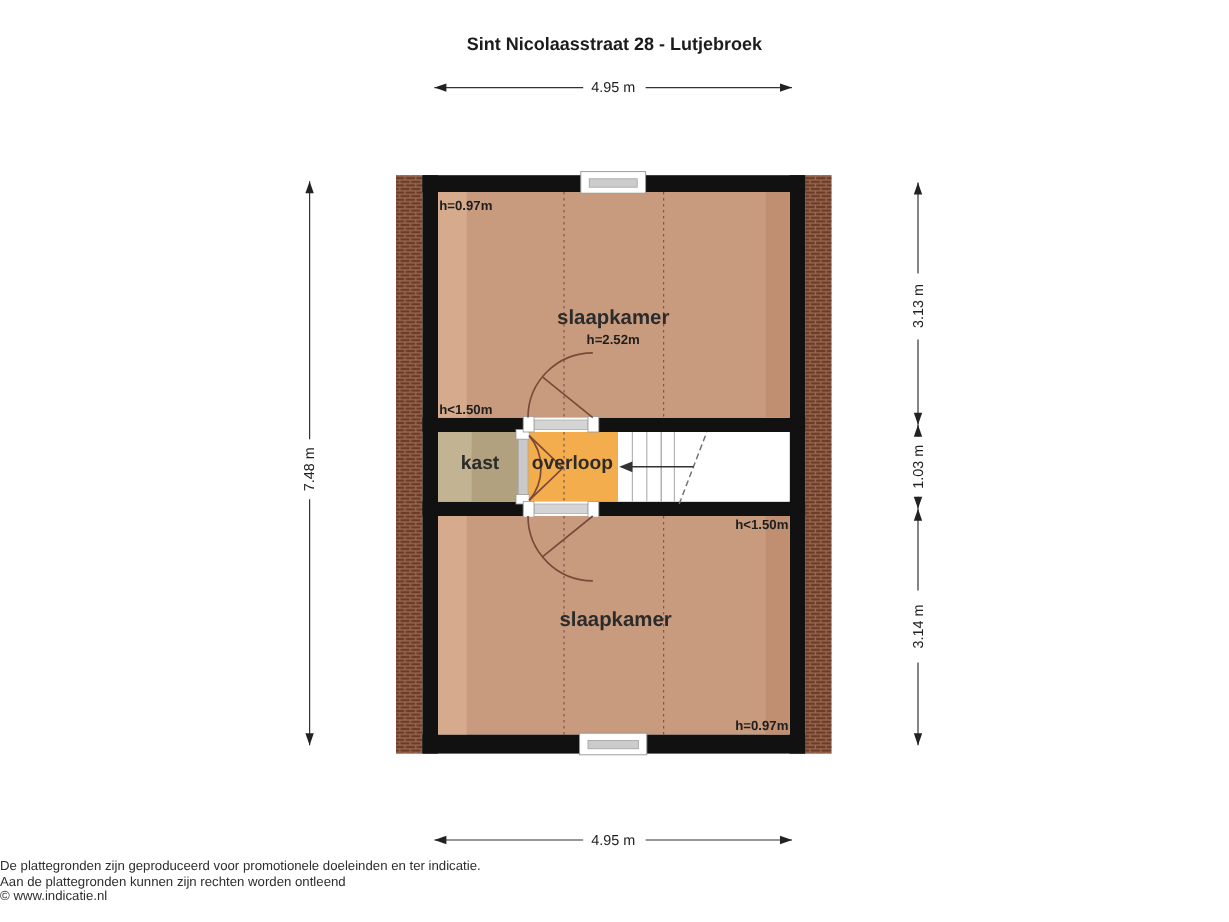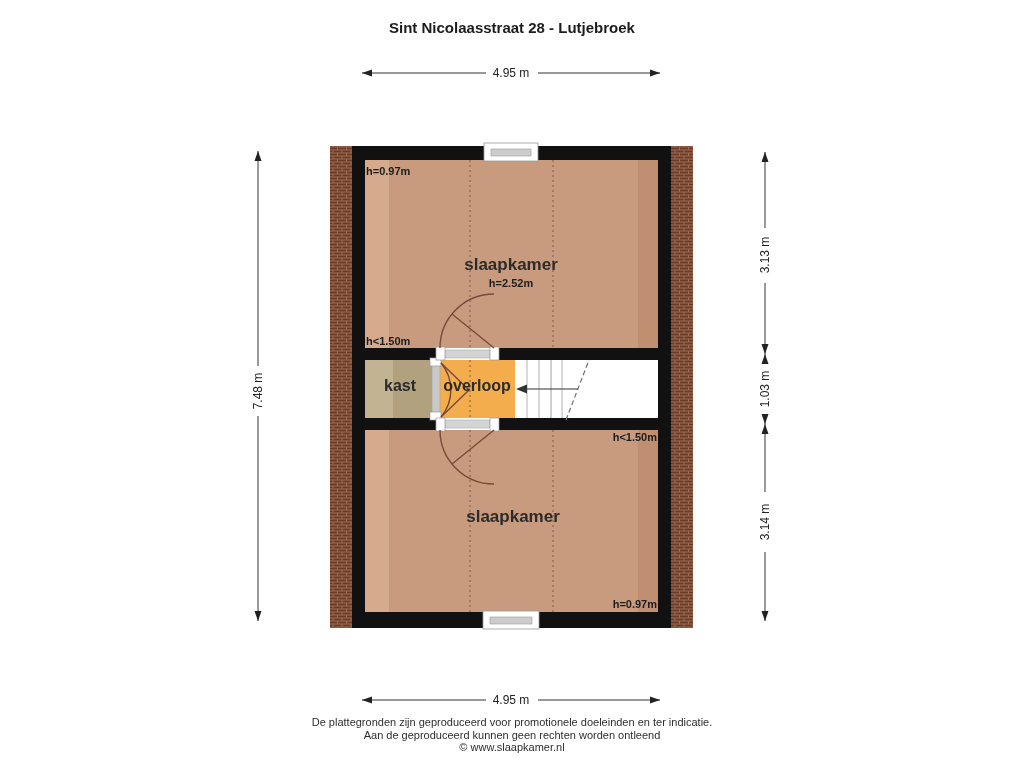--- a/index.html
+++ b/index.html
@@ -1,25 +1,25 @@
 <!DOCTYPE html>
 <html><head>
 <meta charset="utf-8">
 <style>
   html,body{margin:0;padding:0;}
   body{
     width:1024px;height:768px;background:#ffffff;position:relative;
     font-family:"Liberation Sans",sans-serif;overflow:hidden;
   }
   .title-block{
-    position:absolute;top:18px;left:0;width:1024px;text-align:center;
+    position:absolute;top:28px;left:0;width:1024px;text-align:center;
     color:#1c1c1c;font-weight:bold;font-size:15px;line-height:19px;
   }
   .footer-block{
-    position:absolute;top:716px;left:0;width:1024px;text-align:center;
+    position:absolute;top:716px;left:0;width:1024px;
     color:#2e2e2e;font-size:11px;line-height:12.5px;
   }
   svg{position:absolute;left:0;top:0;}
   svg text{font-family:"Liberation Sans",sans-serif;}
   .dim-text{font-size:12px;fill:#222222;}
   .h-label{font-size:11px;font-weight:bold;fill:#1d1d1d;}
   .room-label{font-size:17px;font-weight:600;fill:#2b2b2b;}
   .room-label-sm{font-size:16px;font-weight:600;fill:#2b2b2b;}
   .sub-label{font-size:11px;font-weight:bold;fill:#1d1d1d;}
 </style>
@@ -168,15 +168,15 @@
   <text x="511" y="77" text-anchor="middle" class="dim-text">4.95 m</text>
   <text x="511" y="704" text-anchor="middle" class="dim-text">4.95 m</text>
   <text x="262" y="391" text-anchor="middle" class="dim-text" transform="rotate(-90 262 391)">7.48 m</text>
   <text x="769" y="255" text-anchor="middle" class="dim-text" transform="rotate(-90 769 255)">3.13 m</text>
   <text x="769" y="389" text-anchor="middle" class="dim-text" transform="rotate(-90 769 389)">1.03 m</text>
   <text x="769" y="522" text-anchor="middle" class="dim-text" transform="rotate(-90 769 522)">3.14 m</text>
 </svg>
 
 <div class="footer-block">
   <div>De plattegronden zijn geproduceerd voor promotionele doeleinden en ter indicatie.</div>
-  <div>Aan de geproduceerd kunnen geen rechten worden ontleend</div>
-  <div>© www.slaapkamer.nl</div>
+  <div>Aan de plattegronden kunnen zijn rechten worden ontleend</div>
+  <div>© www.indicatie.nl</div>
 </div>
 
 </body></html>

